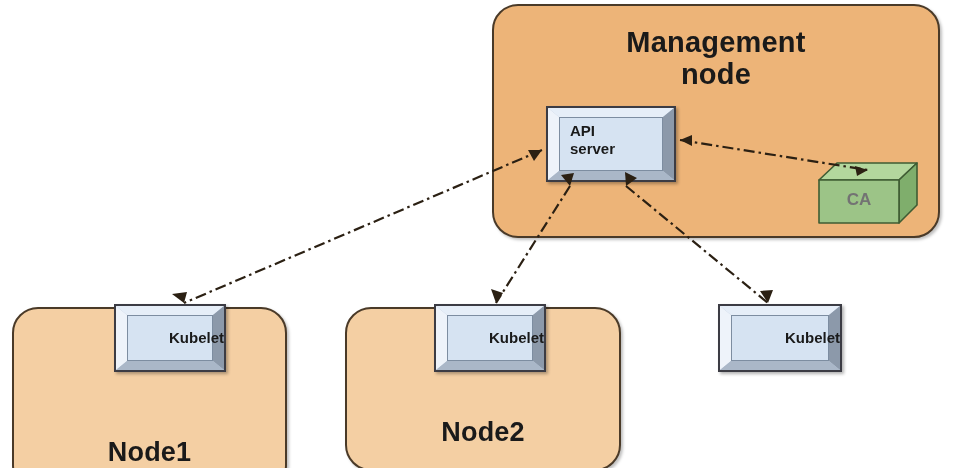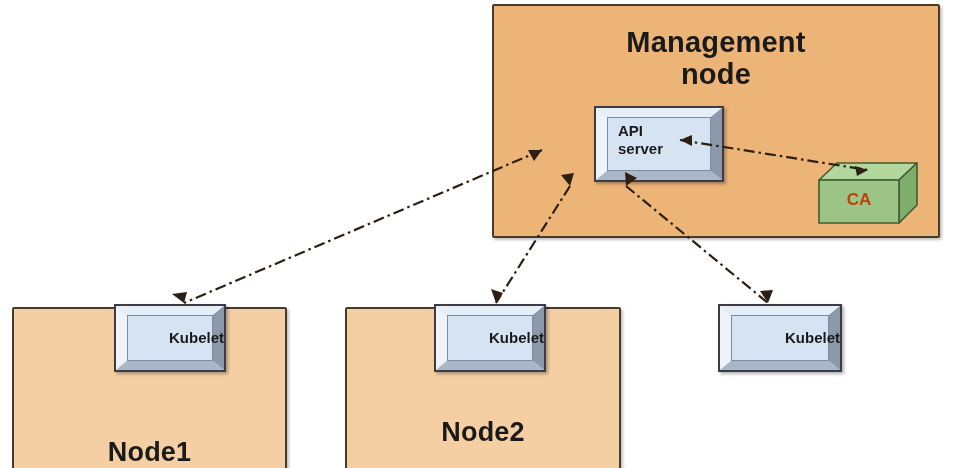--- a/index.html
+++ b/index.html
@@ -14,21 +14,21 @@
     background: #ffffff;
     overflow: hidden;
     font-family: "Liberation Sans", sans-serif;
   }
 
   
   .group-box {
     position: absolute;
     box-sizing: border-box;
     border: 2px solid #4a3a28;
-    border-radius: 2px;
+    border-radius: 26px;
     box-shadow: 2px 2px 3px rgba(0,0,0,0.25);
   }
   .group-box.mgmt {
     background: #edb478;
   }
   .group-box.node {
     background: #f4cfa3;
     margin-top: 31px;
   }
   .group-label {
@@ -114,21 +114,21 @@
     position: absolute;
   }
   .cuboid .cuboid-label {
     position: absolute;
     left: 0;
     right: 18px;
     top: 28px;
     text-align: center;
     font-size: 17px;
     font-weight: 600;
-    color: #c2410c;
+    color: #737373;
     z-index: 4;
     pointer-events: none;
   }
 
   
   #connector-layer {
     position: absolute;
     left: 0; top: 0;
     width: 958px;
     height: 468px;
@@ -150,21 +150,21 @@
 </head>
 <body>
 
 <div id="diagram-root">
 
   <div class="group-box mgmt" style="left:492px; top:4px; width:448px; height:234px;">
     <div class="group-label mgmt-label">Management
 node</div>
   </div>
 
-  <div class="bevel-box api" style="left:546px; top:106px; width:130px; height:76px;margin-left:48px;">
+  <div class="bevel-box api" style="left:546px; top:106px; width:130px; height:76px;">
     <span class="face top"></span>
     <span class="face left"></span>
     <span class="face right"></span>
     <span class="face bottom"></span>
     <span class="bevel-inner"></span>
     <span class="bevel-text">API
 server</span>
   </div>
 
   <div class="cuboid" style="left:818px; top:162px; width:100px; height:62px;">

